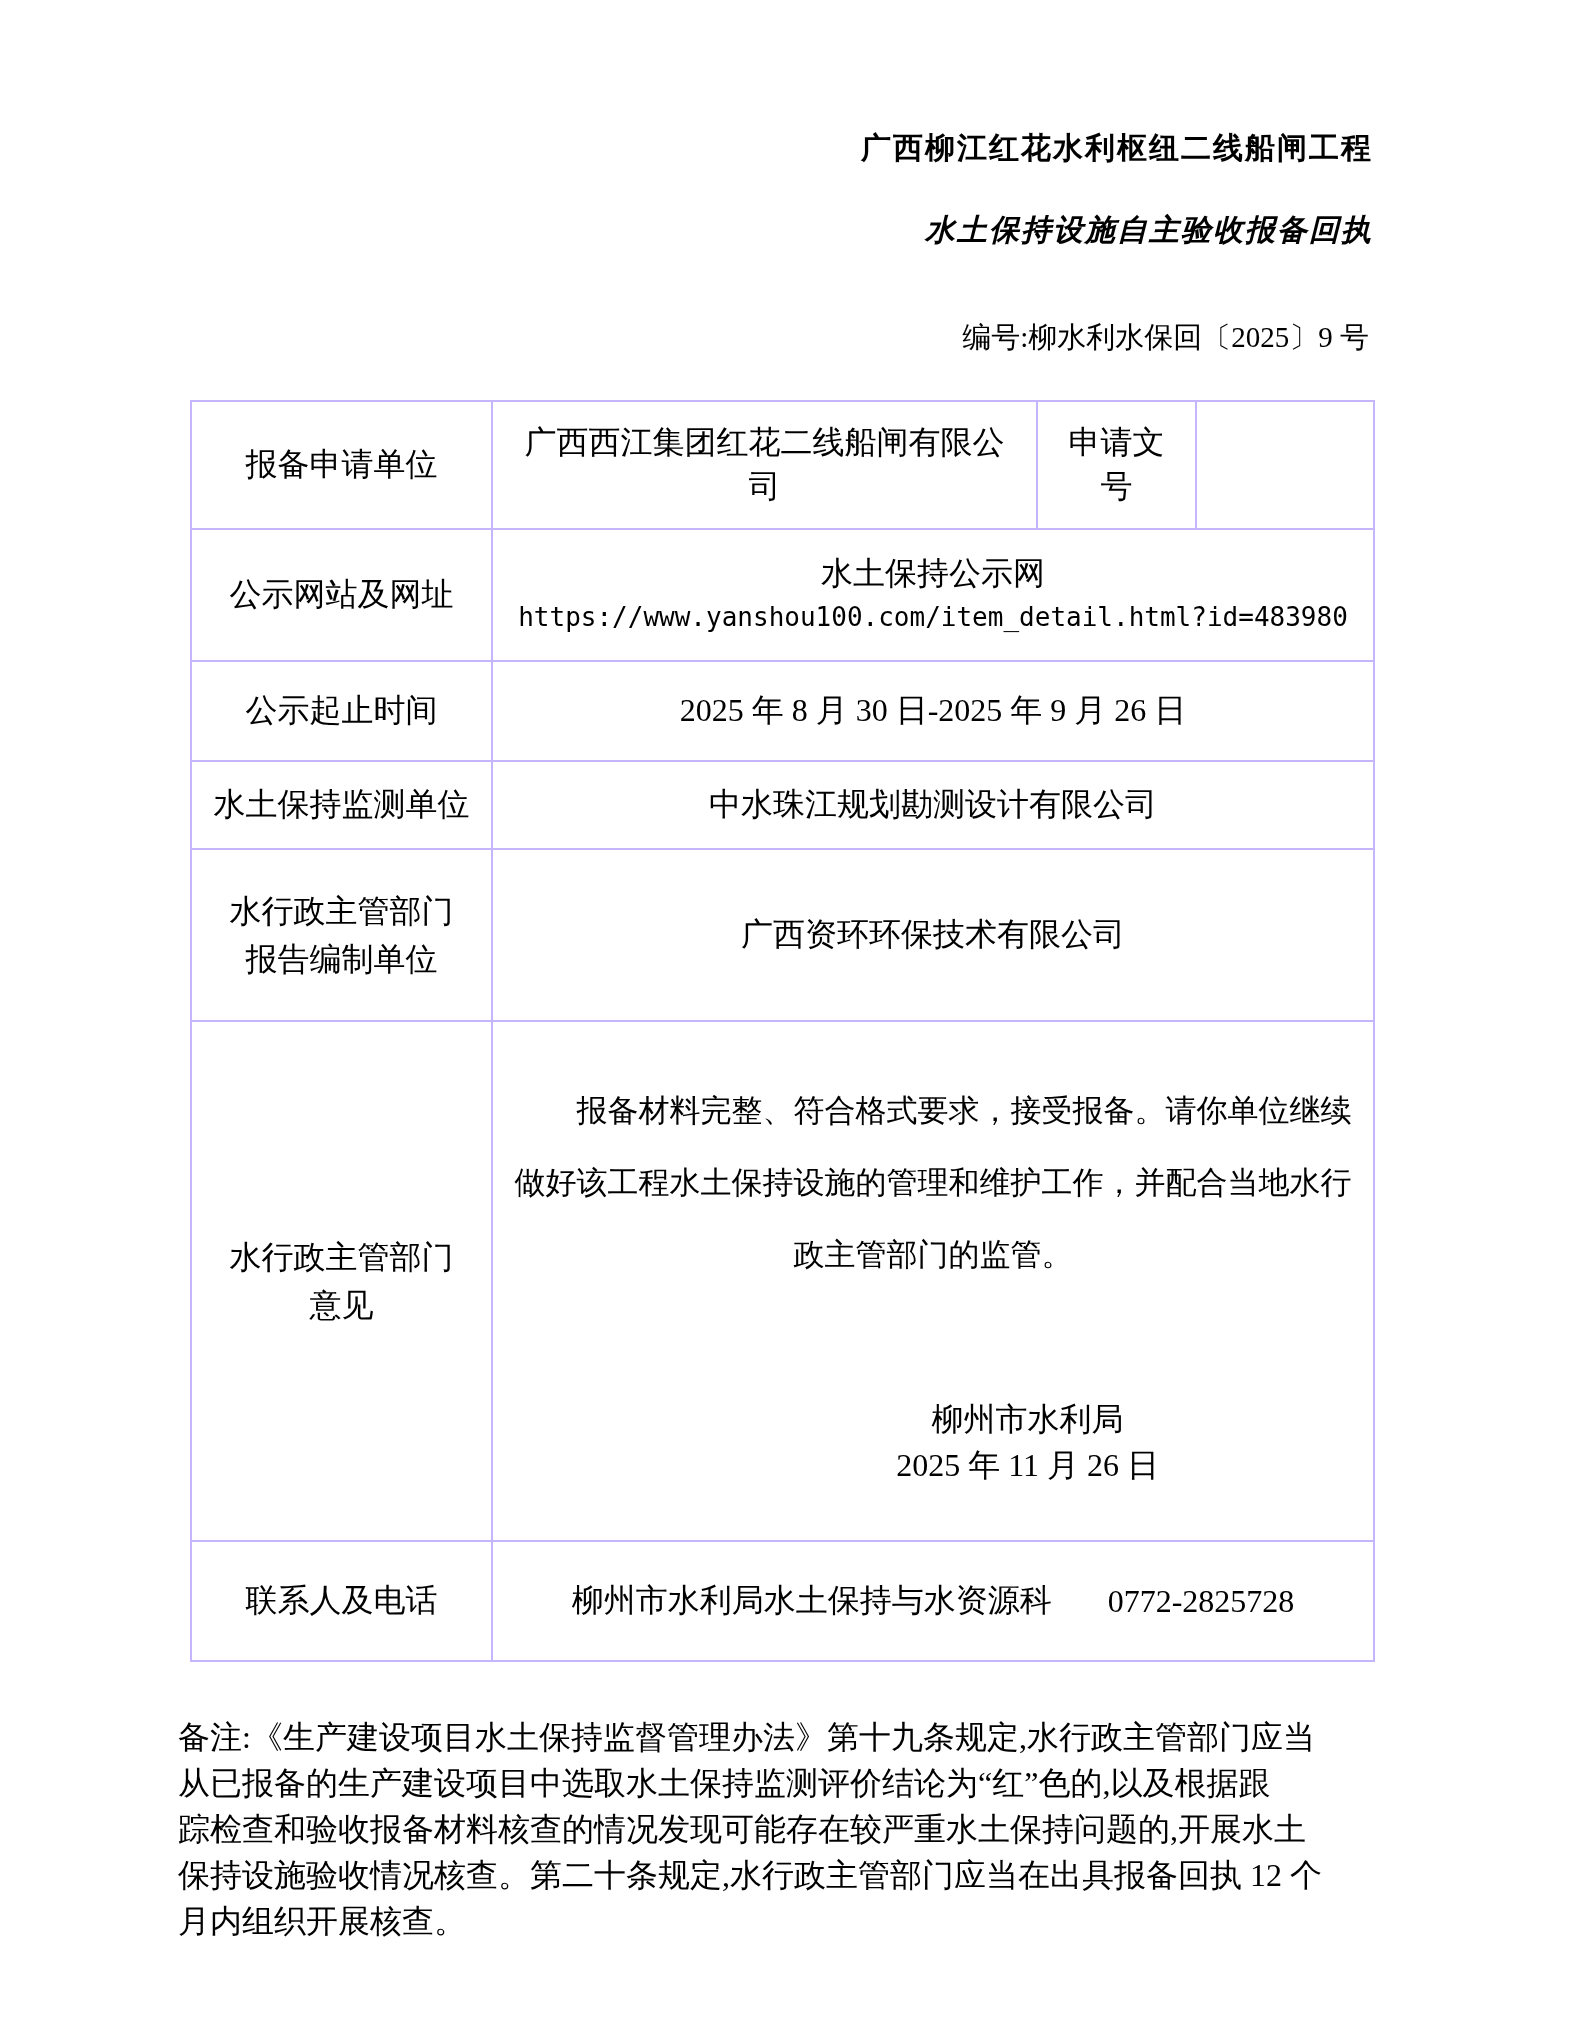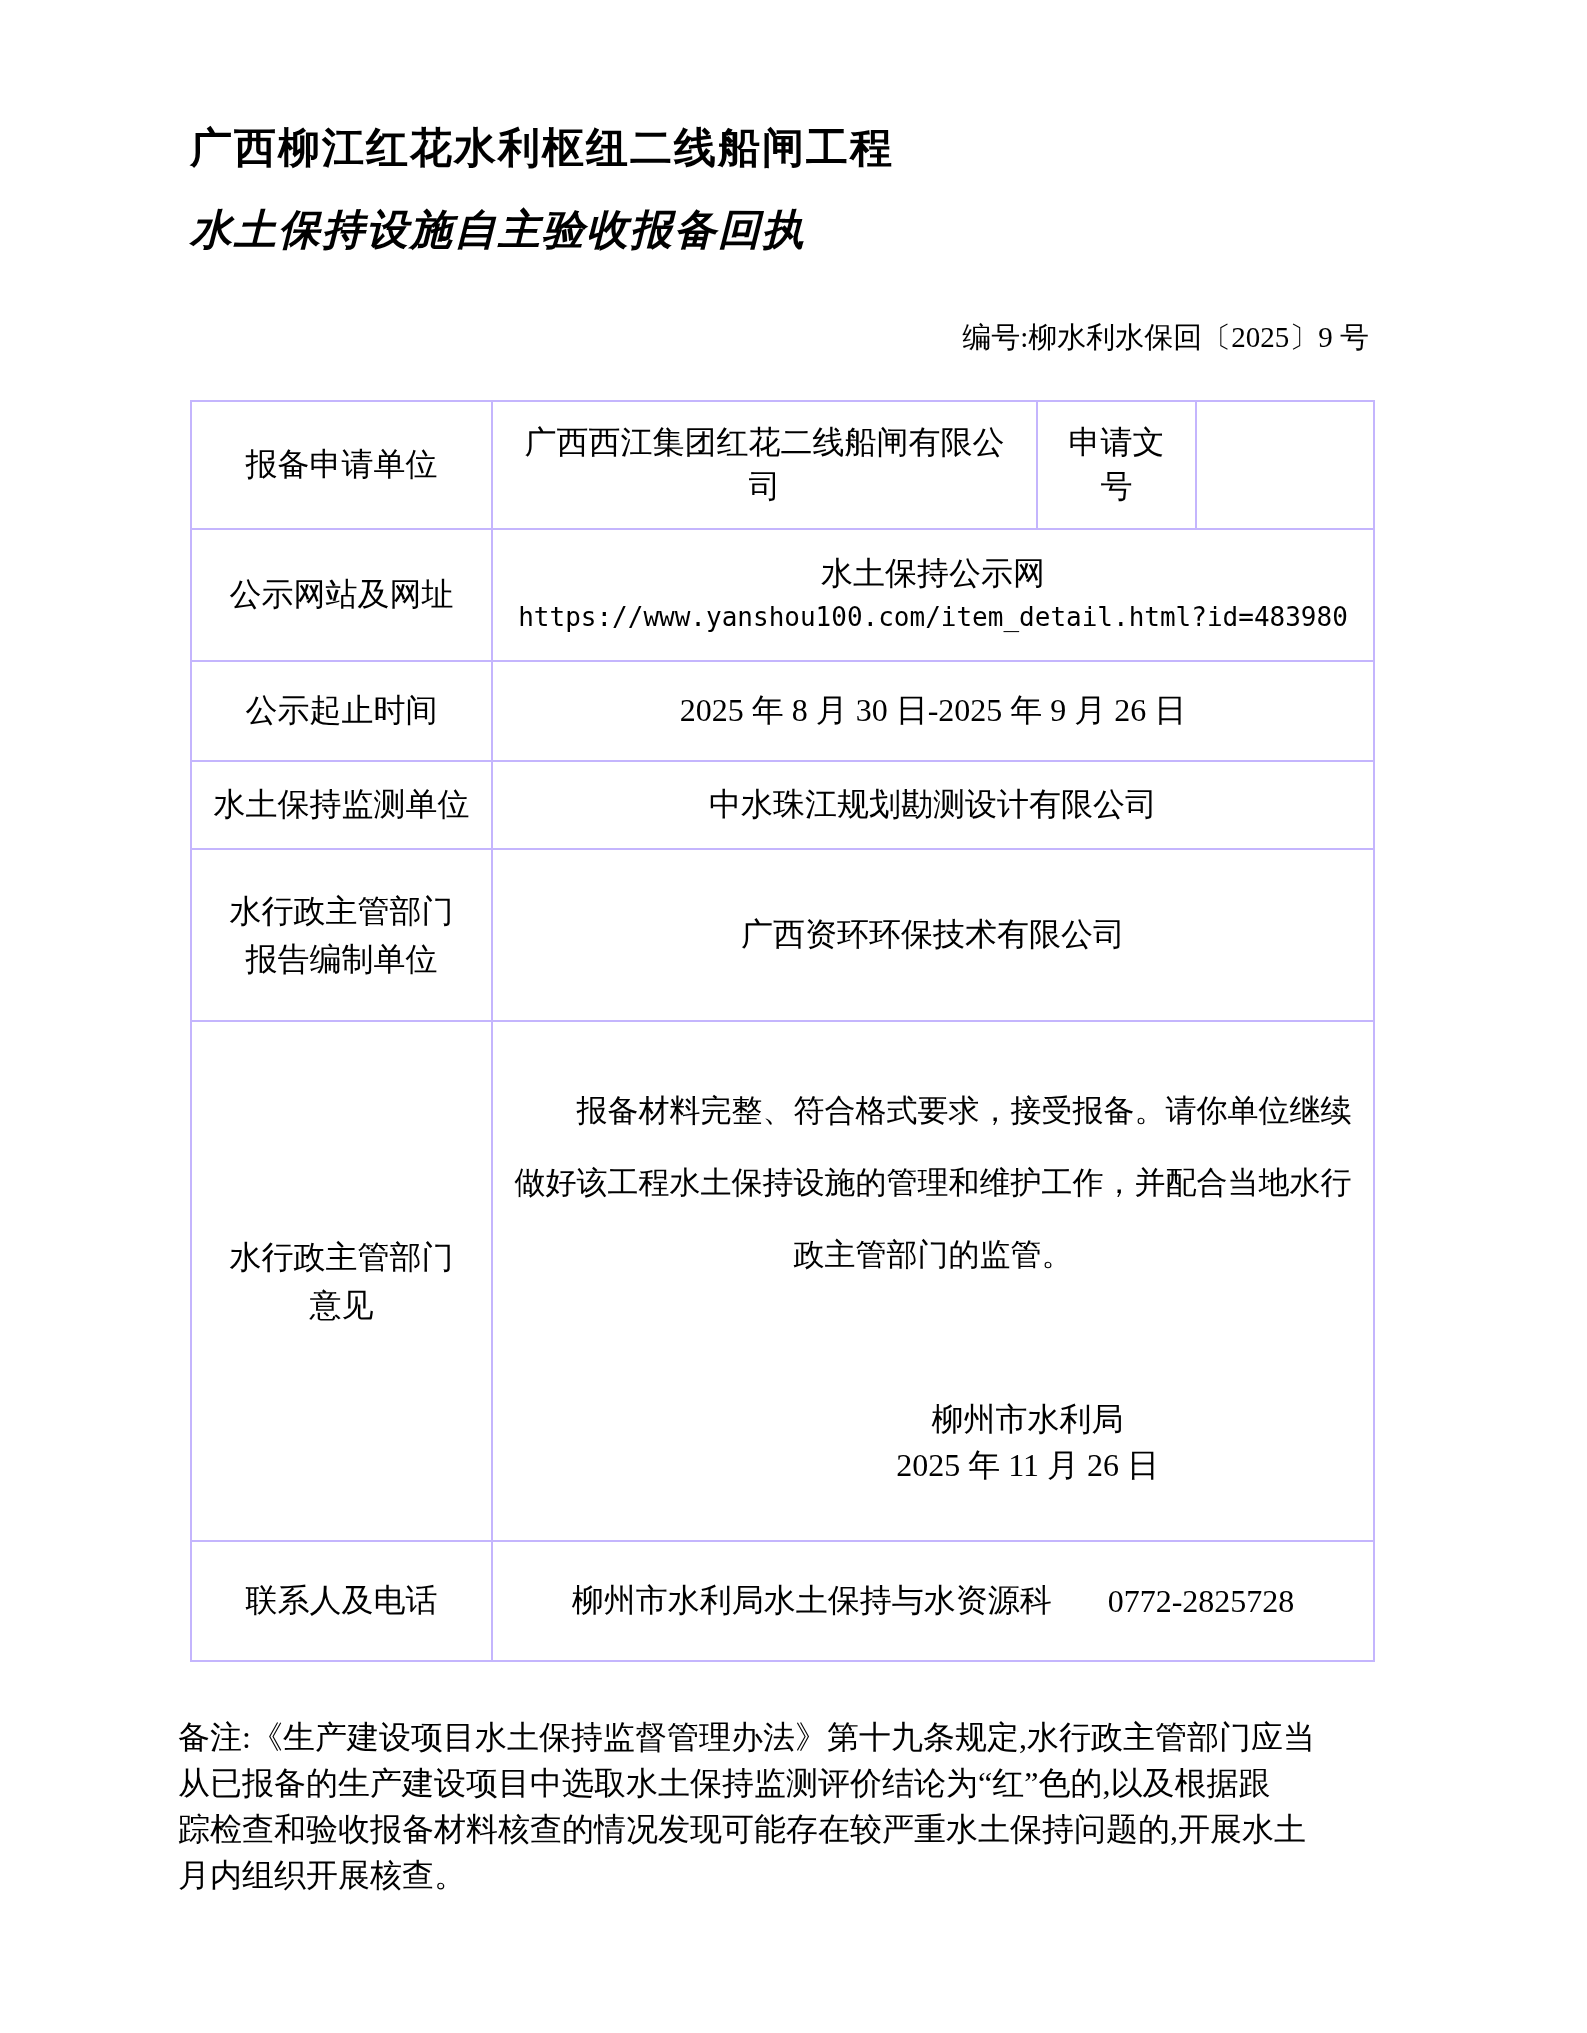--- a/index.html
+++ b/index.html
@@ -16,23 +16,23 @@
     font-family: "Liberation Serif", "DejaVu Serif", serif;
     overflow: hidden;
     box-sizing: border-box;
     padding-top: 120px;
   }
   .content {
     margin-left: 190px;
     width: 1183px;
   }
   .doc-title {
-    font-size: 42px;
+    font-size: 30px;
     font-weight: bold;
-    text-align: left;
+    text-align: right;
     line-height: 56px;
     letter-spacing: 2px;
   }
   .doc-title.second {
     margin-top: 26px;
     font-style: italic;
   }
   .doc-number {
     margin-top: 60px;
     font-size: 29px;
@@ -213,15 +213,16 @@
         </td>
       </tr>
     </tbody>
       </table>
   </div>
 
   <div class="note">
     <div class="note-line">备注:《生产建设项目水土保持监督管理办法》第十九条规定,水行政主管部门应当</div>
     <div class="note-line">从已报备的生产建设项目中选取水土保持监测评价结论为“红”色的,以及根据跟</div>
     <div class="note-line">踪检查和验收报备材料核查的情况发现可能存在较严重水土保持问题的,开展水土</div>
+    <div class="note-line">保持设施验收情况核查。第二十条规定,水行政主管部门应当在出具报备回执 12 个</div>
     <div class="note-line">月内组织开展核查。</div>
   </div>
 </div>
 
 </body></html>

